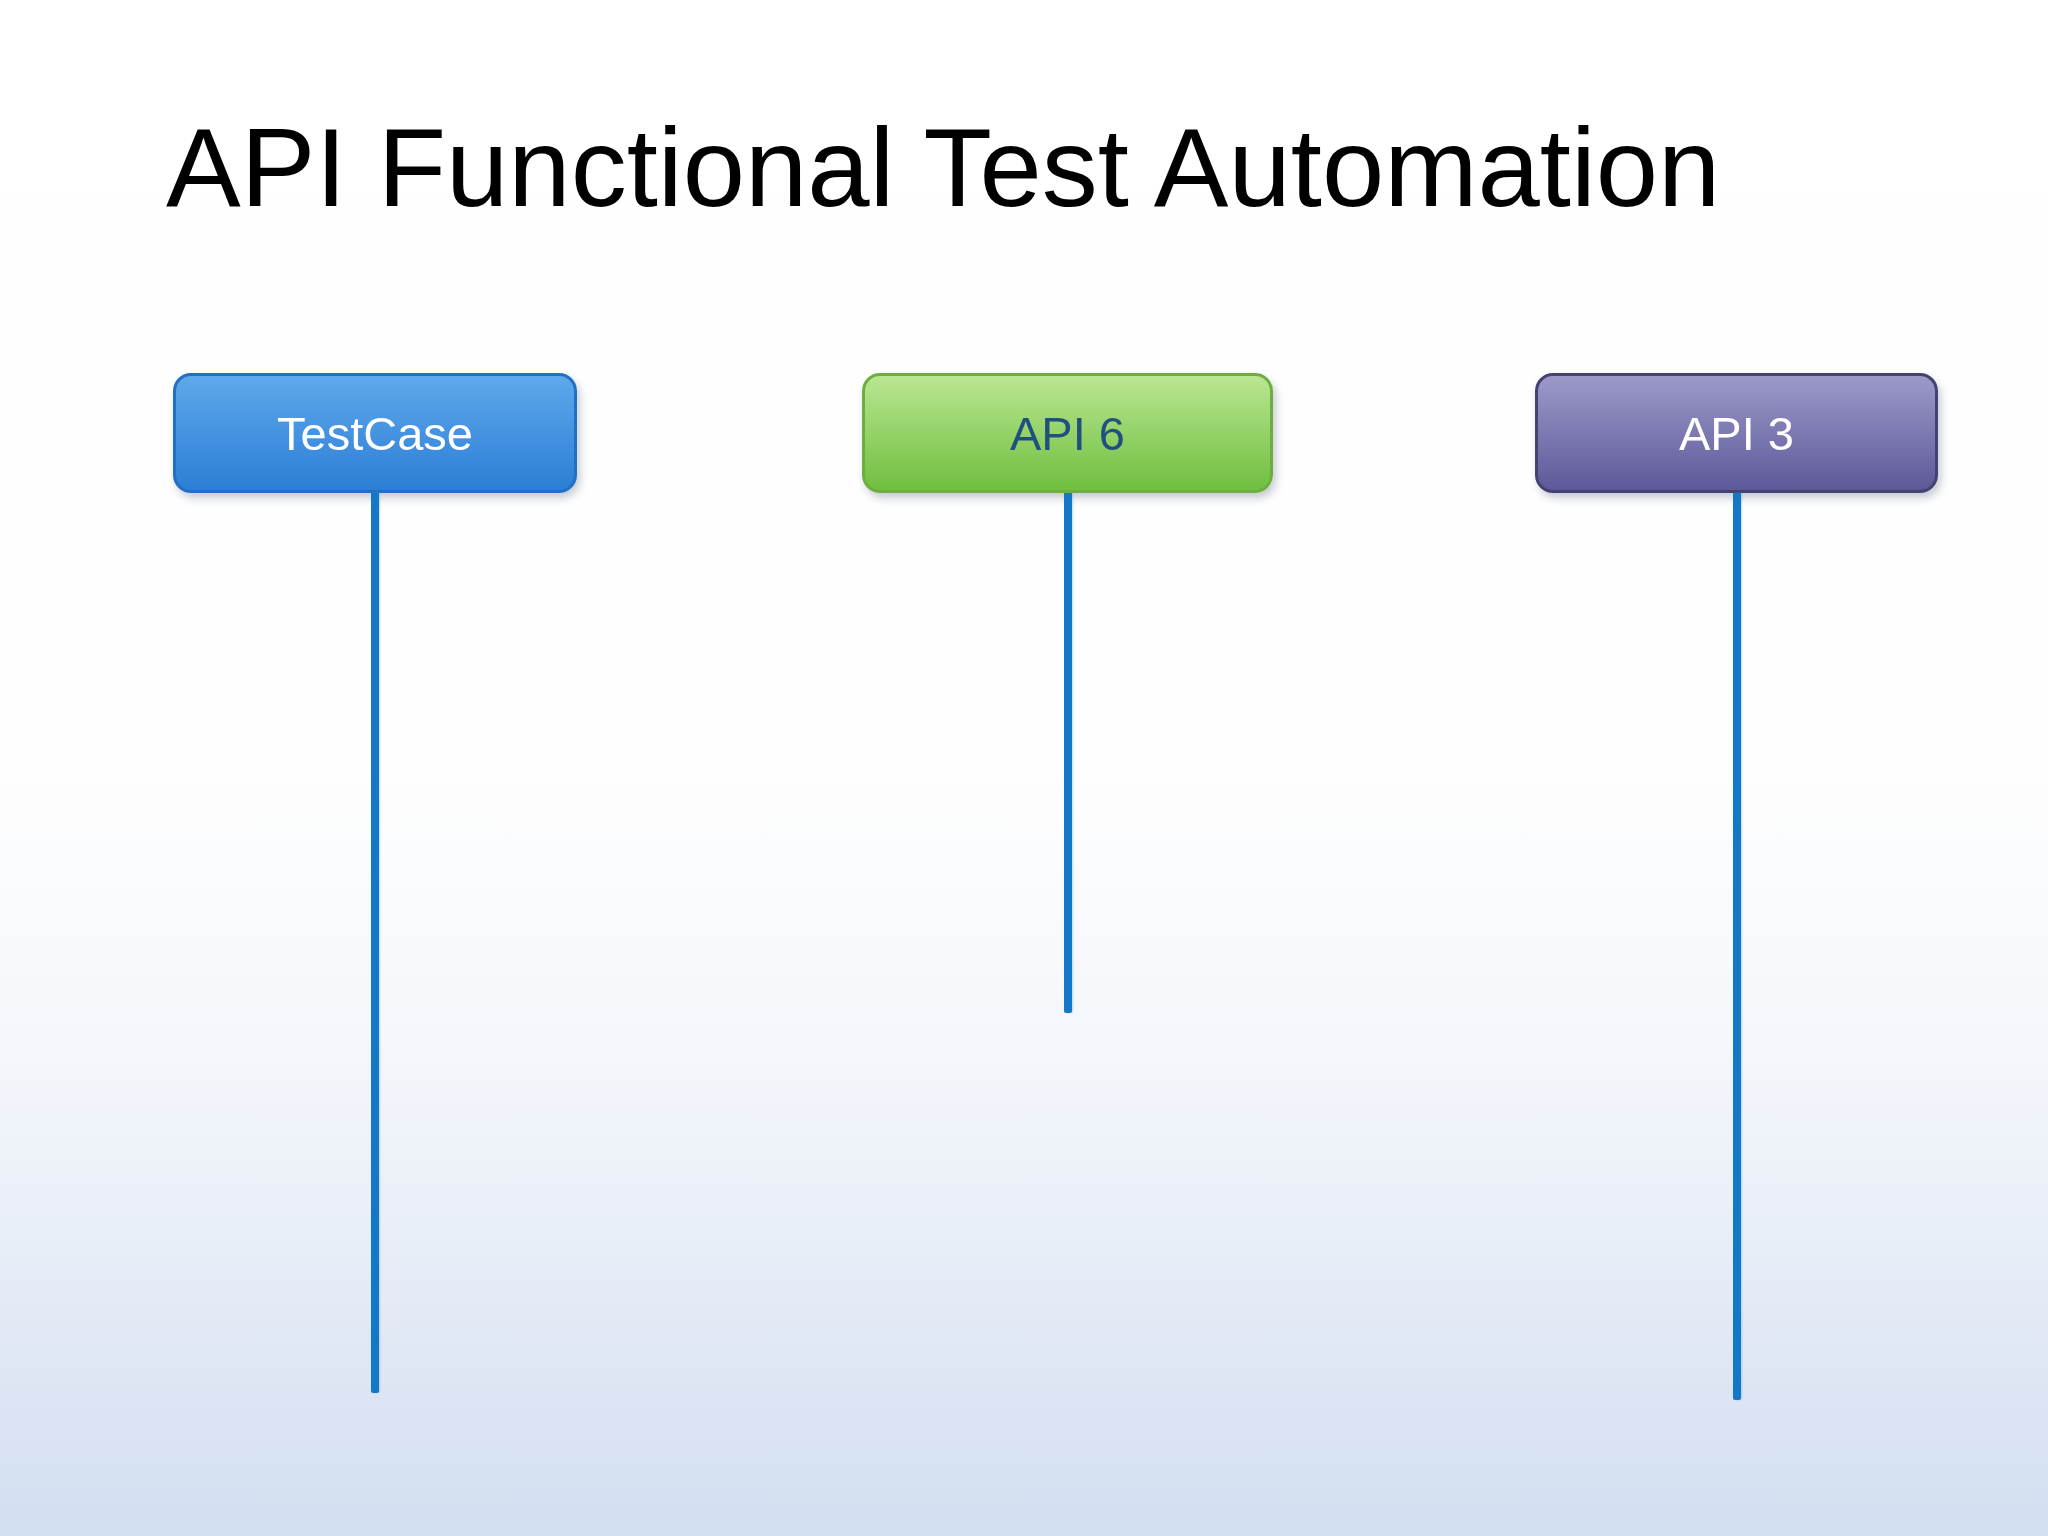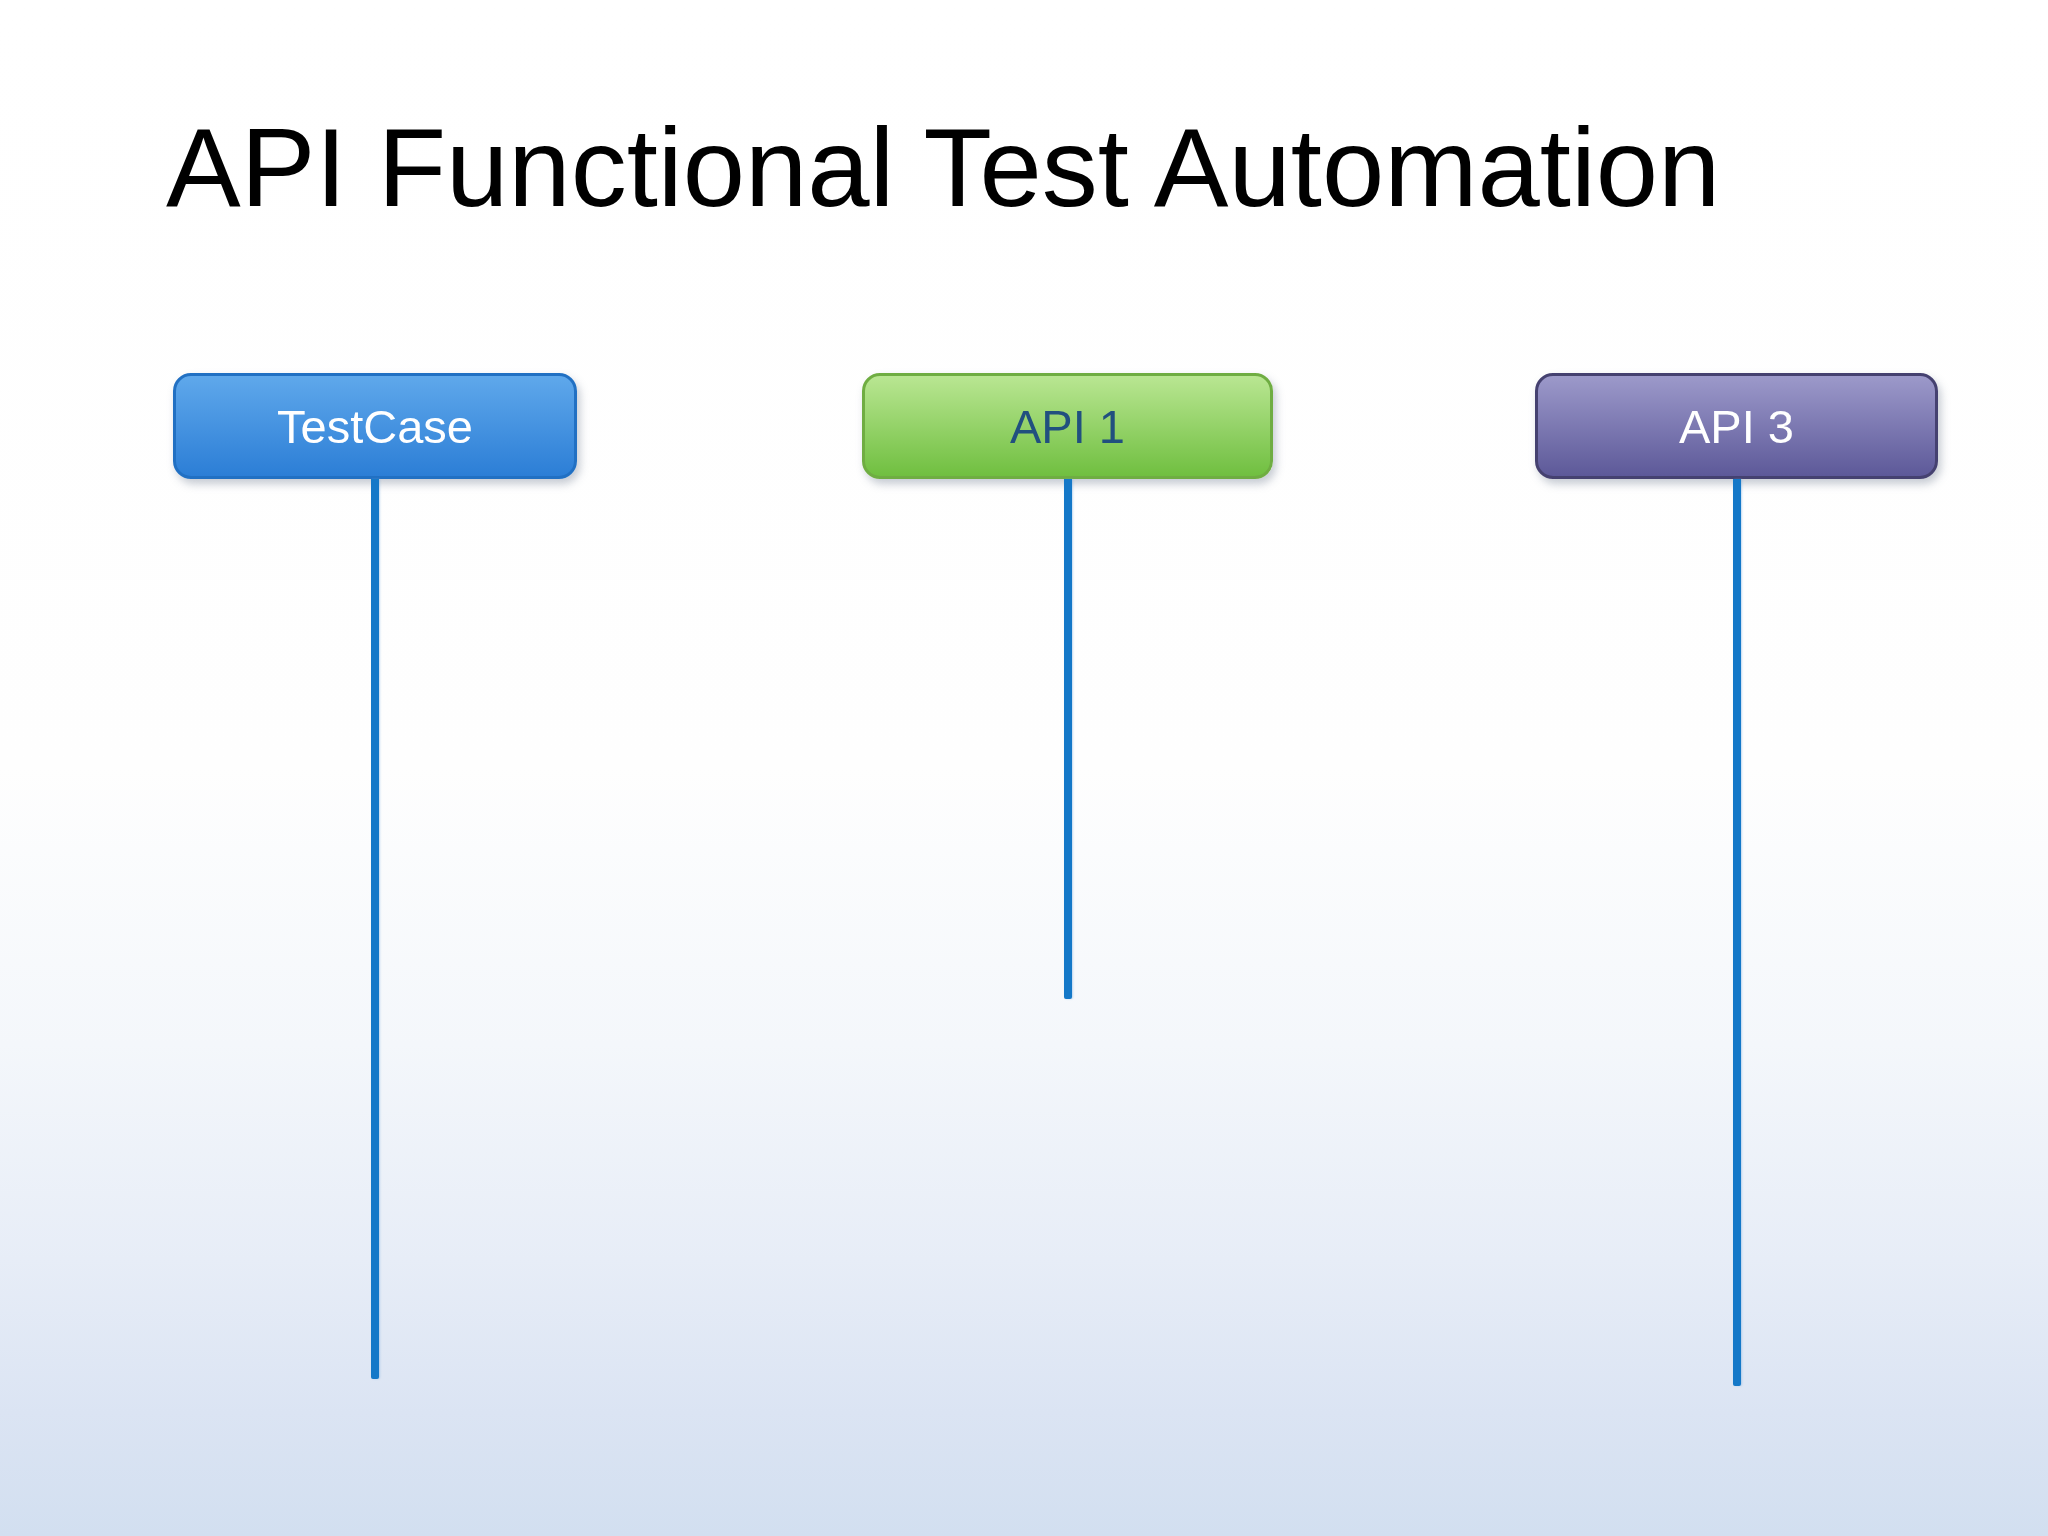--- a/index.html
+++ b/index.html
@@ -44,21 +44,21 @@
     flex-direction: column;
     align-items: center;
   }
   .lifeline-0 { left: 173px;  width: 404px; }
   .lifeline-1 { left: 862px;  width: 411px; }
   .lifeline-2 { left: 1535px; width: 403px; }
 
   .head {
     box-sizing: border-box;
     width: 100%;
-    height: 106px;
+    height: 120px;
     border-radius: 18px;
     border: 3px solid var(--border, #2170c3);
     background: linear-gradient(180deg, var(--fill-top, #5fa8eb) 0%, var(--fill-bottom, #2c7ed6) 100%);
     color: var(--text, #ffffff);
     display: flex;
     align-items: center;
     justify-content: center;
     font-size: 47px;
     box-shadow: 3px 5px 9px rgba(105, 118, 140, 0.38);
   }
@@ -82,21 +82,21 @@
 
   <div class="lifeline lifeline-0" style="--fill-top: #5fa8eb; --fill-bottom: #2c7ed6; --border: #2170c3; --text: #ffffff; --line-h: 900px;">
     <div class="head">
       <span>TestCase</span>
     </div>
     <div class="stem"></div>
   </div>
 
   <div class="lifeline lifeline-1" style="--fill-top: #b9e692; --fill-bottom: #70bf40; --border: #6fad42; --text: #21507f; --line-h: 520px;">
     <div class="head">
-      <span>API 1</span>
+      <span>API 6</span>
     </div>
     <div class="stem"></div>
   </div>
 
   <div class="lifeline lifeline-2" style="--fill-top: #9c99ca; --fill-bottom: #5d5999; --border: #454170; --text: #ffffff; --line-h: 907px;">
     <div class="head">
       <span>API 3</span>
     </div>
     <div class="stem"></div>
   </div>

